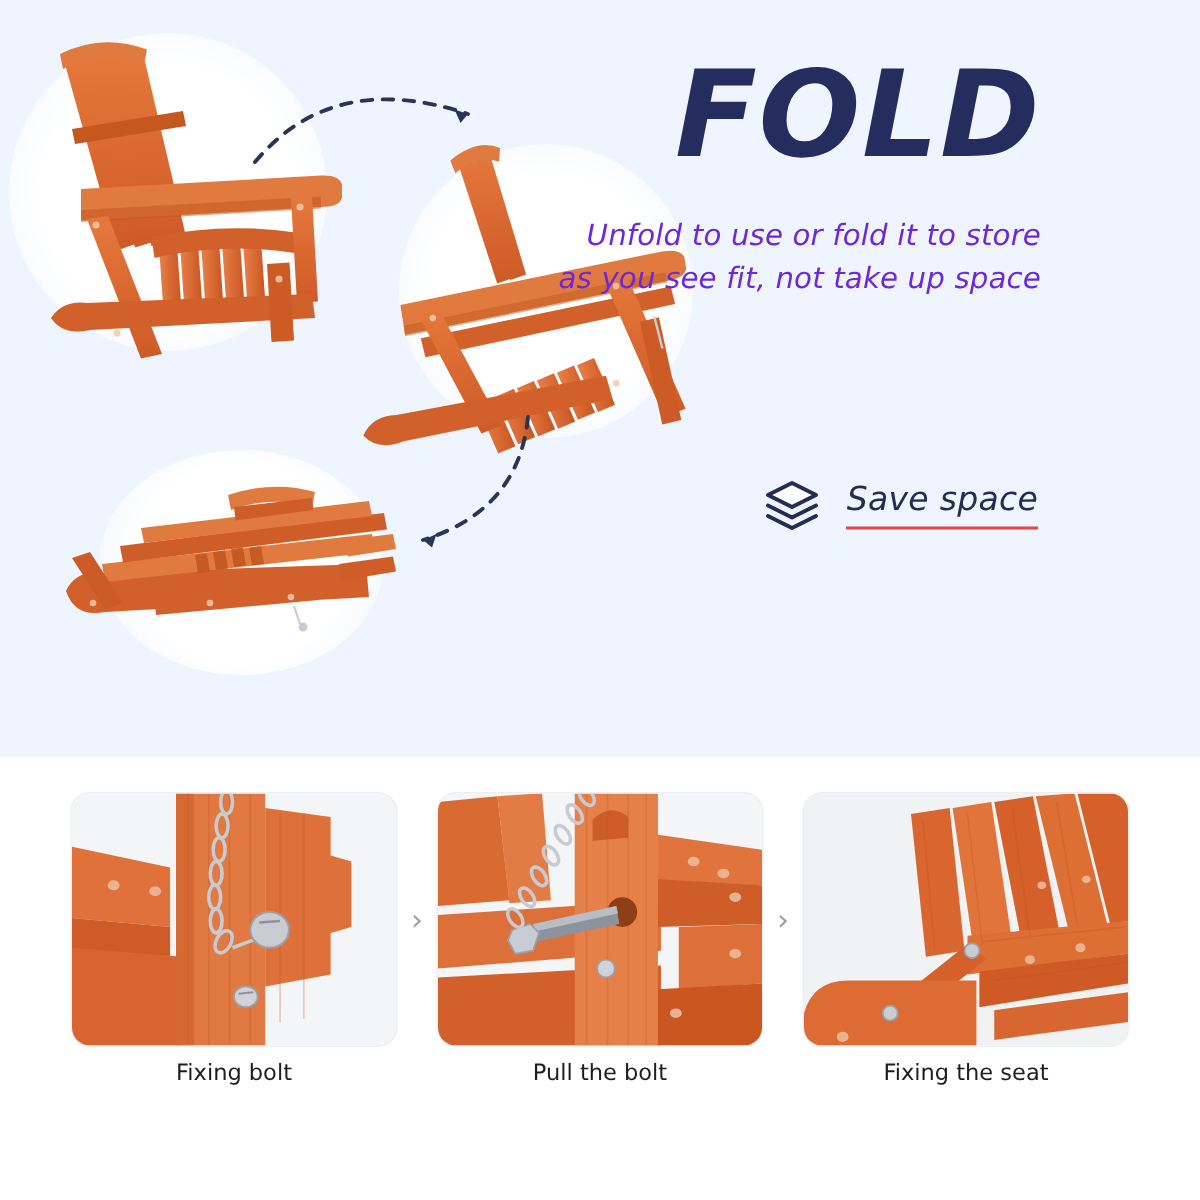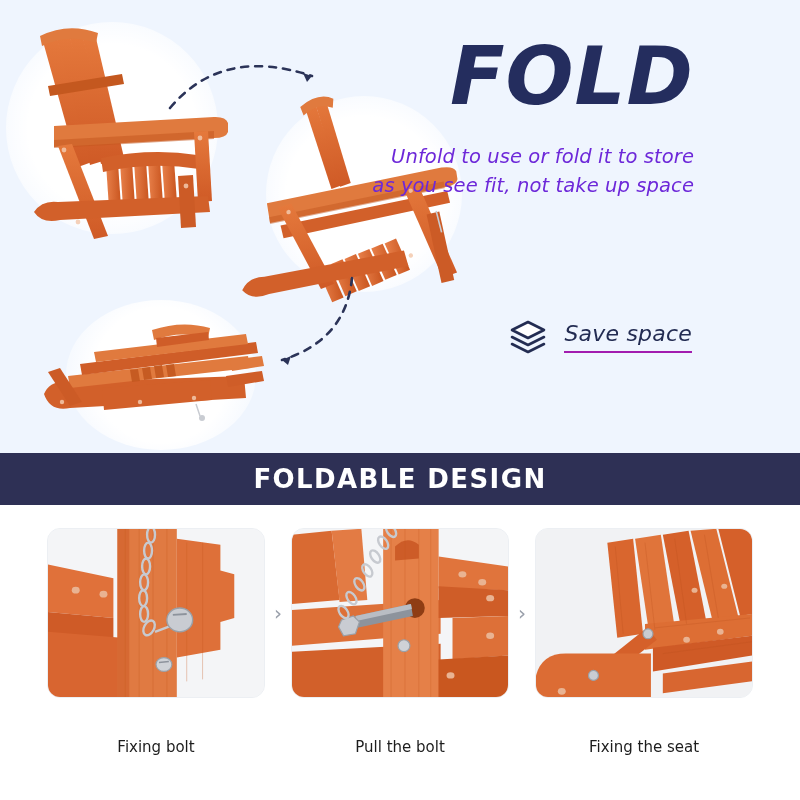--- a/index.html
+++ b/index.html
@@ -81,21 +81,21 @@
     align-items: center;
     gap: 16px;
   }
   #layers-icon { flex: 0 0 auto; display: block; }
   #save-space-text {
     font-family: "DejaVu Sans", sans-serif;
     font-size: 22px;
     font-style: italic;
     color: #232c52;
     padding-bottom: 5px;
-    border-bottom: 2px solid #a21caf;
+    border-bottom: 2px solid #ef4444;
     letter-spacing: 0.2px;
   }
 
   
   #banner {
     position: absolute;
     left: 0;
     top: 453px;
     width: 800px;
     height: 52px;
@@ -142,21 +142,21 @@
     height: 170px;
     border-radius: 13px;
     border: 1px solid #eceff3;
     background: #f7f8fa;
     overflow: hidden;
     position: relative;
     box-sizing: border-box;
   }
   .step-photo svg { display: block; width: 100%; height: 100%; }
   .step-caption {
-    margin-top: 40px;
+    margin-top: 8px;
     font-family: "DejaVu Sans", sans-serif;
     font-size: 15px;
     color: #1d1d1d;
     text-align: center;
   }
   .step-sep {
     width: 26px;
     height: 170px;
     display: flex;
     align-items: center;
@@ -327,23 +327,20 @@
         <svg id="layers-icon" width="40" height="38" viewBox="0 0 40 38" fill="none" stroke="#232c52" stroke-width="2.6" stroke-linejoin="round" stroke-linecap="round">
           <path d="M20,4 L36,12 L20,20 L4,12 Z" fill="#ffffff"></path>
           <path d="M4,19 L20,27 L36,19"></path>
           <path d="M4,26 L20,34 L36,26"></path>
         </svg>
       </span>
       <span id="save-space-text">Save space</span>
     </div>
   </div>
 
-  <div id="banner">
-    <span id="banner-title">FOLDABLE DESIGN</span>
-  </div>
 
   <div id="bottom-section">
     <div id="steps-row">
 
       <div class="step">
         <div class="step-photo">
           <svg viewBox="0 0 218 170" preserveAspectRatio="xMidYMid slice">
             <rect x="0" y="0" width="218" height="170" fill="#f4f5f7"></rect>
 
             <path d="M0,36 l66,14 l0,40 l-66,-6 Z" fill="#e0713a"></path>

